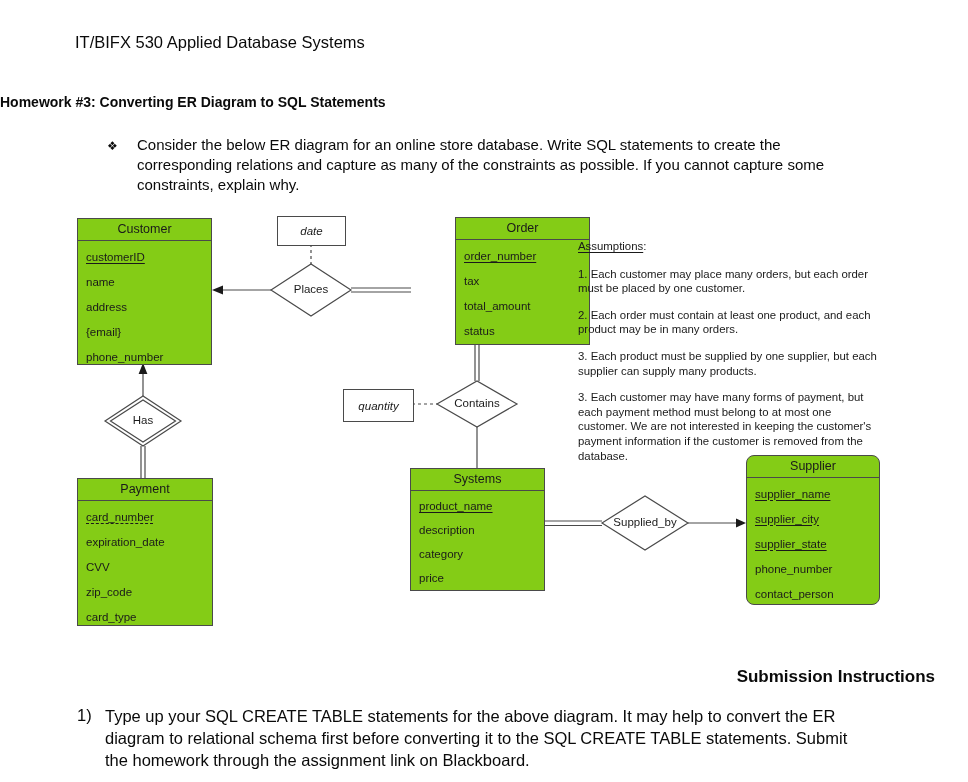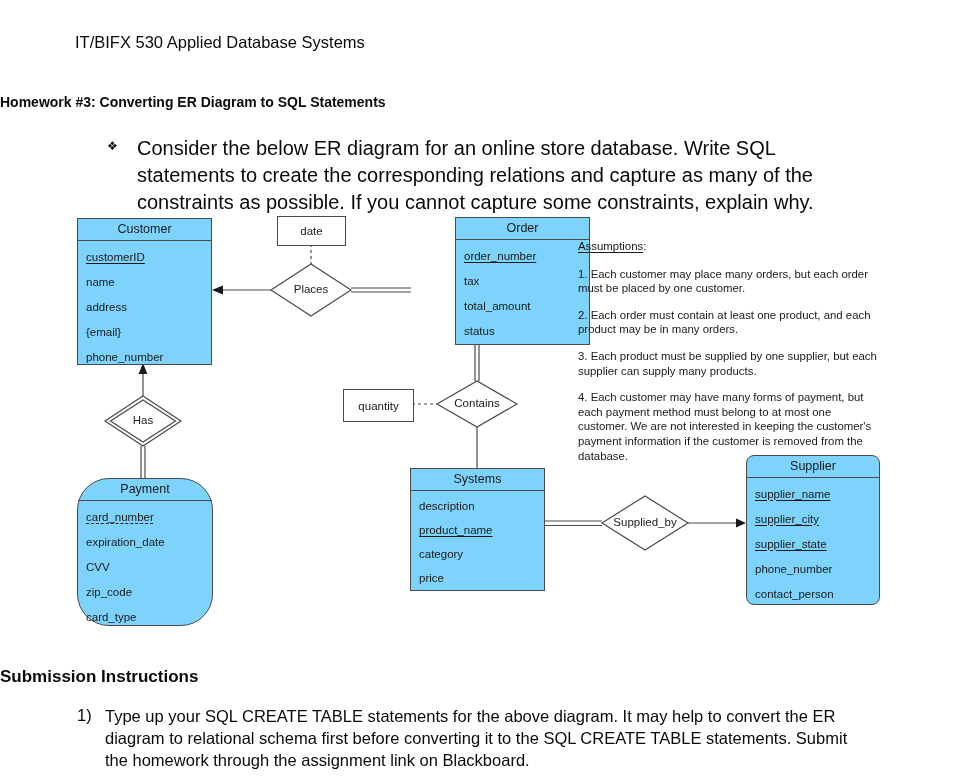--- a/index.html
+++ b/index.html
@@ -6,35 +6,35 @@
   body{
     width:968px;height:782px;position:relative;background:#ffffff;
     font-family:"Liberation Sans",sans-serif;color:#111;
     overflow:hidden;
   }
   .abs{position:absolute;}
   
   .course-header{left:75px;top:33px;font-size:16.5px;color:#0a0a0a;}
   .hw-title{left:0;top:94px;width:935px;font-weight:bold;font-size:14px;color:#0a0a0a;}
   .task-bullet{left:107px;top:139px;font-size:12px;color:#0a0a0a;}
-  .task-text{left:137px;top:135px;width:727px;font-size:20px;line-height:1.34;color:#0a0a0a;}
-  .submission-heading{left:0;top:667px;width:935px;text-align:left;font-weight:bold;font-size:17px;color:#0a0a0a;}
+  .task-text{left:137px;top:135px;width:727px;font-size:15px;line-height:1.34;color:#0a0a0a;}
+  .submission-heading{left:0;top:667px;width:935px;text-align:right;font-weight:bold;font-size:17px;color:#0a0a0a;}
   .submission-number{left:77px;top:706px;font-size:16.5px;color:#0a0a0a;}
   .submission-text{left:105px;top:706px;width:752px;font-size:16.5px;line-height:1.33;color:#0a0a0a;}
   
-  .entity{border:1px solid #4a4a4a;background:#7dd3fc;}
+  .entity{border:1px solid #4a4a4a;background:#84cc16;}
   .entity-title{height:21px;border-bottom:1px solid #4a4a4a;text-align:center;
     font-size:12.5px;line-height:21px;color:#1a1a1a;}
   .attrs{padding-top:3px;}
   .attr{height:25px;display:flex;align-items:center;padding-left:8px;font-size:11.5px;color:#1a1a1a;}
   .attr-sm{height:24px;}
   .u-solid{text-decoration:underline;text-underline-offset:2px;}
   .u-dashed{text-decoration:underline;text-decoration-style:dashed;text-underline-offset:2px;}
   .attr-node{border:1px solid #4a4a4a;background:#fff;display:flex;align-items:center;justify-content:center;
-    font-size:11.5px;color:#1a1a1a;}
+    font-size:11.5px;color:#1a1a1a;font-style:italic;}
   .diamond-label{text-align:center;font-size:11.5px;color:#1a1a1a;}
   .diagram-svg{left:0;top:0;pointer-events:none;}
   
   .assumptions{left:578px;top:239px;width:302px;font-size:11.4px;line-height:1.28;color:#1a1a1a;}
   .assumptions-heading{font-weight:normal;margin-bottom:13px;}
   .assumptions-heading .hd{text-decoration:underline;text-underline-offset:2px;}
   .assumption-item{margin-bottom:12px;}
 </style>
 </head>
 <body>
@@ -115,21 +115,21 @@
       </div>
     <div class="attr">
         <span class="u-none">total_amount</span>
       </div>
     <div class="attr">
         <span class="u-none">status</span>
       </div>
   </div>
 </div>
 
-<div class="abs entity" style="left:77px;top:478px;width:134px;height:146px;border-radius:32px;">
+<div class="abs entity" style="left:77px;top:478px;width:134px;height:146px;">
   <div class="entity-title">Payment</div>
   <div class="attrs">
     <div class="attr">
         <span class="u-dashed">card_number</span>
       </div>
     <div class="attr">
         <span class="u-none">expiration_date</span>
       </div>
     <div class="attr">
         <span class="u-none">CVV</span>
@@ -140,24 +140,24 @@
     <div class="attr">
         <span class="u-none">card_type</span>
       </div>
   </div>
 </div>
 
 <div class="abs entity" style="left:410px;top:468px;width:133px;height:121px;">
   <div class="entity-title">Systems</div>
   <div class="attrs">
     <div class="attr attr-sm">
+        <span class="u-solid">product_name</span>
+      </div>
+    <div class="attr attr-sm">
         <span class="u-none">description</span>
-      </div>
-    <div class="attr attr-sm">
-        <span class="u-solid">product_name</span>
       </div>
     <div class="attr attr-sm">
         <span class="u-none">category</span>
       </div>
     <div class="attr attr-sm">
         <span class="u-none">price</span>
       </div>
   </div>
 </div>
 
@@ -188,18 +188,18 @@
 <div class="abs diamond-label" style="left:271px;top:283px;width:80px;">Places</div>
 <div class="abs diamond-label" style="left:103px;top:414px;width:80px;">Has</div>
 <div class="abs diamond-label" style="left:437px;top:397px;width:80px;">Contains</div>
 <div class="abs diamond-label" style="left:595px;top:516px;width:100px;">Supplied_by</div>
 
 <div class="abs assumptions">
   <div class="assumptions-heading"><span class="hd">Assumptions</span><span>:</span></div>
   <div class="assumption-item">1.  Each customer may place many orders, but each order must be placed by one customer.</div>
   <div class="assumption-item">2.  Each order must contain at least one product, and each product may be in many orders.</div>
   <div class="assumption-item">3.  Each product must be supplied by one supplier, but each supplier can supply many products.</div>
-  <div class="assumption-item">4.  Each customer may have many forms of payment, but each payment method must belong to at most one customer.  We are not interested in keeping the customer's payment information if the customer is removed from the database.</div>
+  <div class="assumption-item">3.  Each customer may have many forms of payment, but each payment method must belong to at most one customer.  We are not interested in keeping the customer's payment information if the customer is removed from the database.</div>
 </div>
 
 <div class="abs submission-heading">Submission Instructions</div>
 <div class="abs submission-number">1)</div>
 <div class="abs submission-text">Type up your SQL CREATE TABLE statements for the above diagram. It may help to convert the ER diagram to relational schema first before converting it to the SQL CREATE TABLE statements. Submit the homework through the assignment link on Blackboard.</div>
 
 </body></html>

